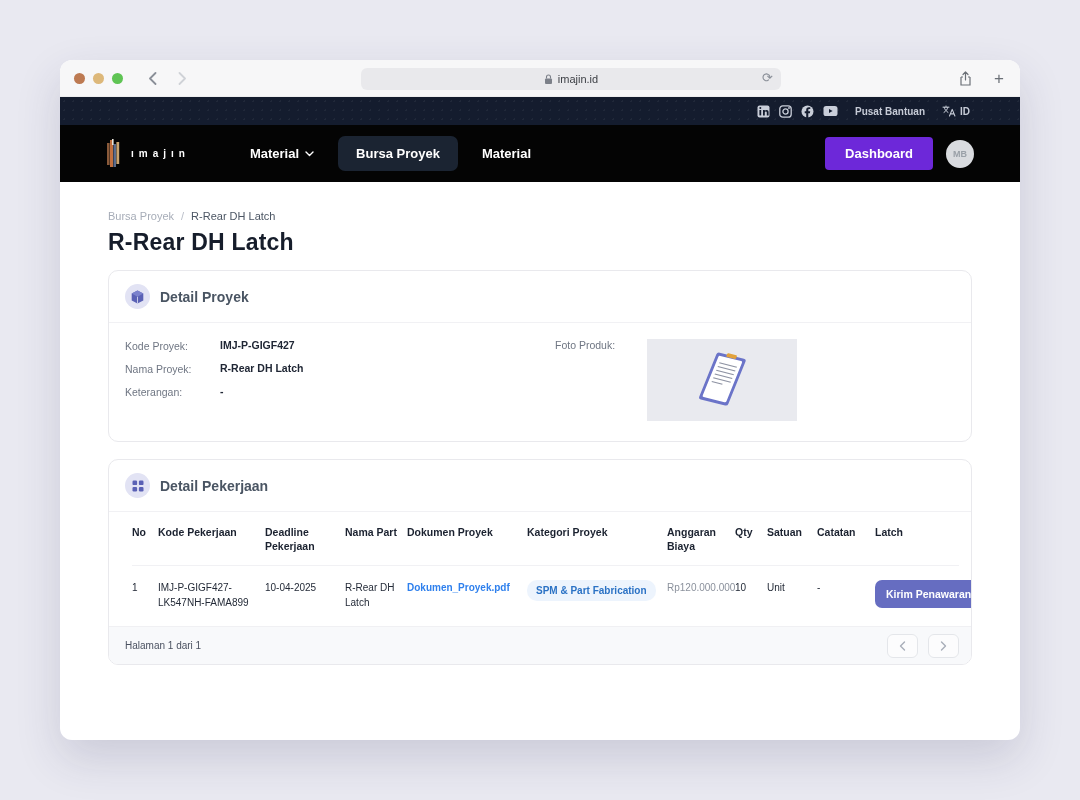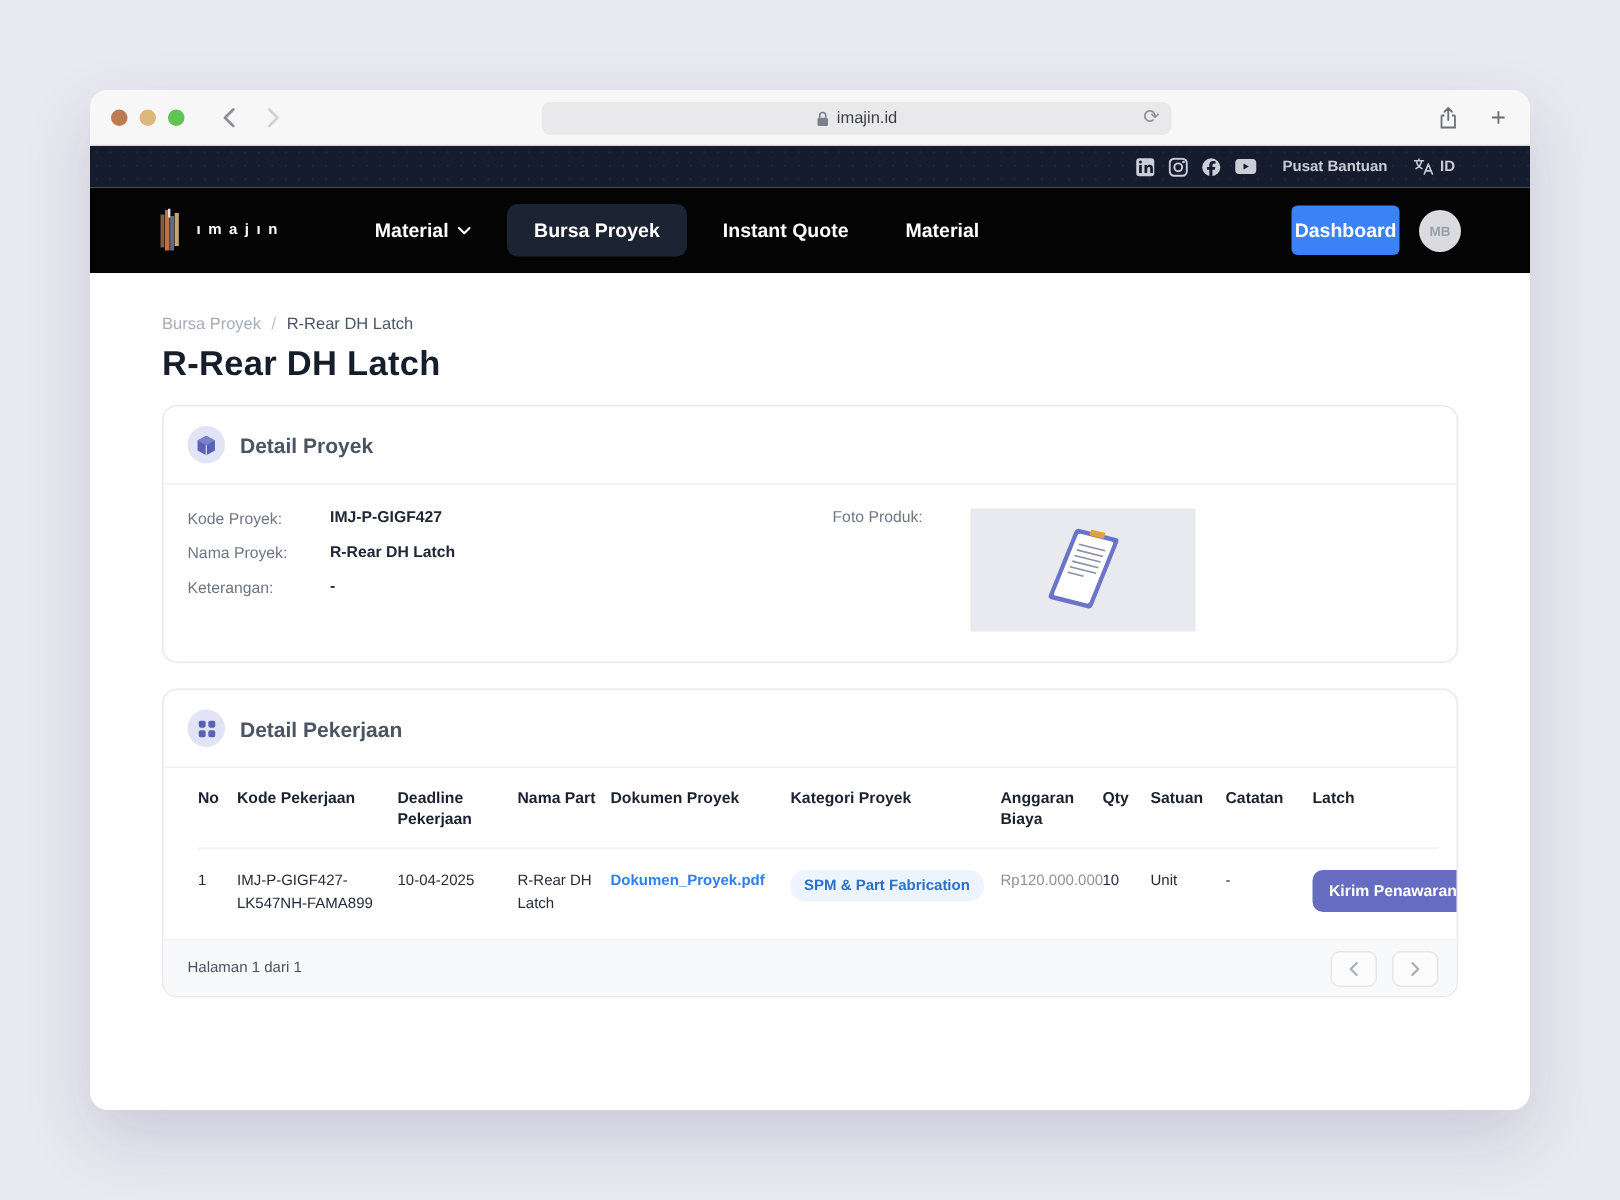--- a/index.html
+++ b/index.html
@@ -51,22 +51,22 @@
   .logo { display:flex; align-items:center; gap:9px; margin-right:46px; }
   .logo-text { color:#ffffff; font-size:10px; font-weight:700; letter-spacing:5px; }
   .menu { display:flex; align-items:center; gap:10px; }
   .menu-item {
     color:#ffffff; font-size:13px; font-weight:600; padding:10px 14px; display:flex; align-items:center; gap:6px;
     cursor:pointer; border-radius:7px;
   }
   .menu-item.active { background:#1b2432; padding:10px 18px; }
   .nav-right { margin-left:auto; display:flex; align-items:center; gap:13px; }
   .dashboard-btn {
-    background:#3b82f6; color:#ffffff; font-size:13px; font-weight:700;
-    border:none; border-radius:4px; padding:9px 2px; cursor:pointer;
+    background:#6d28d9; color:#ffffff; font-size:13px; font-weight:700;
+    border:none; border-radius:4px; padding:9px 20px; cursor:pointer;
     font-family:"Liberation Sans", sans-serif;
   }
   .avatar {
     width:28px; height:28px; border-radius:50%; background:#d9dbdf;
     display:flex; align-items:center; justify-content:center;
     font-size:9px; font-weight:700; color:#9aa0a8;
   }
   
   .content { padding:28px 48px 0; background:#ffffff; }
   .breadcrumb { display:flex; align-items:center; gap:7px; font-size:11px; }
@@ -229,23 +229,20 @@
       <div class="menu-item">
         <span>Material</span>
         <span style="display:flex;">
           <svg width="9" height="6" viewBox="0 0 9 6">
               <path d="M1 1 L4.5 4.5 L8 1" fill="none" stroke="#ffffff" stroke-width="1.4" stroke-linecap="round" stroke-linejoin="round"></path>
             </svg>
         </span>
       </div>
       <div class="menu-item active">
         <span>Bursa Proyek</span>
-      </div>
-      <div class="menu-item">
-        <span>Instant Quote</span>
       </div>
       <div class="menu-item">
         <span>Material</span>
       </div>
     </div>
     <div class="nav-right">
       <button class="dashboard-btn">Dashboard</button>
       <div class="avatar">
         <span>MB</span>
       </div>

